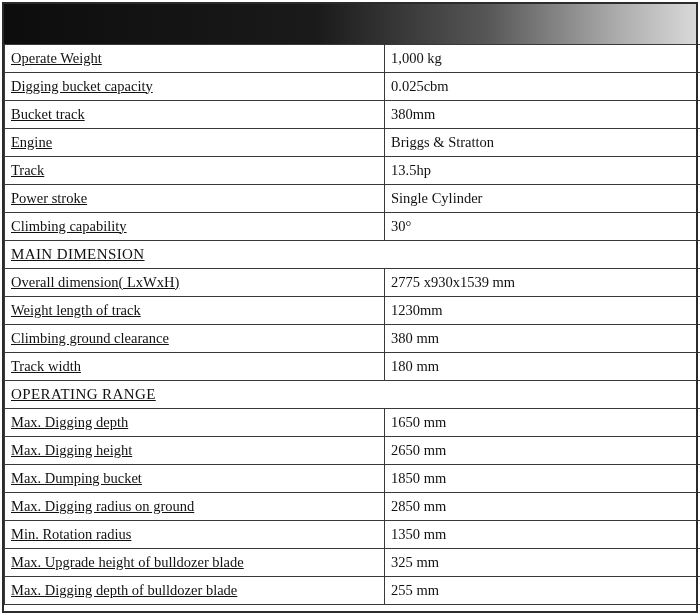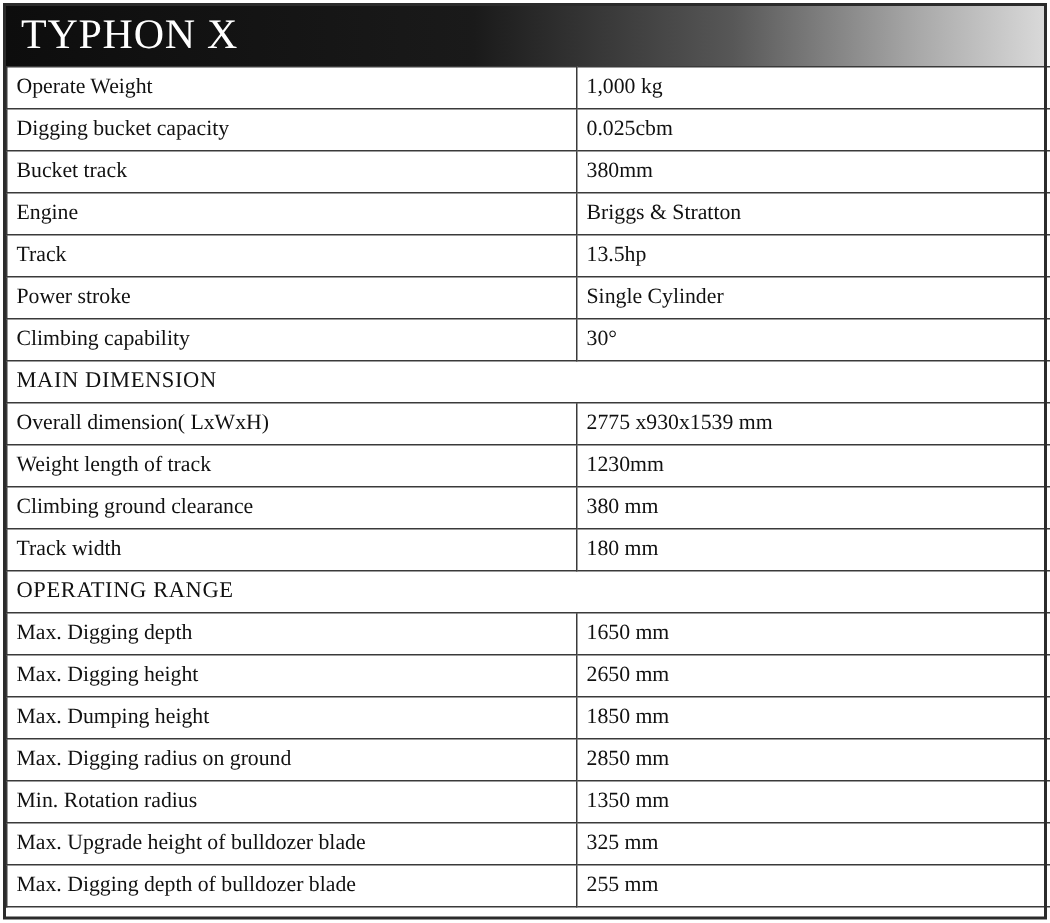--- a/index.html
+++ b/index.html
@@ -67,39 +67,38 @@
   table.spec td {
     border: 1px solid #3a3a3a;
     font-size: 14.5px;
     color: #111111;
     padding: 4px 6px 5px 6px;
     height: 18px;
     vertical-align: middle;
     overflow: hidden;
     white-space: nowrap;
   }
-  td.label { width: 367px; }
+  td.label { width: 367px; text-decoration: underline; }
   td.value { width: 317px; }
   tr.section td {
     font-size: 15px;
     letter-spacing: 0.4px;
   }
   td.big {
     font-size: 16px;
   }
 </style>
 </head>
 <body>
 
 <div class="sheet">
   <div class="outer-border"></div>
 
   <div class="banner">
     <div class="banner-title">
-      <span class="t1">TYPHON X</span>
     </div>
   </div>
 
   <table class="spec">
     <tbody>
         <tr>
           <td class="label">Operate Weight</td>
           <td class="value big">1,000 kg</td>
         </tr>
         <tr>
@@ -150,21 +149,21 @@
         </tr>
         <tr>
           <td class="label">Max. Digging depth</td>
           <td class="value">1650 mm</td>
         </tr>
         <tr>
           <td class="label">Max. Digging height</td>
           <td class="value">2650 mm</td>
         </tr>
         <tr>
-          <td class="label">Max. Dumping height</td>
+          <td class="label">Max. Dumping bucket</td>
           <td class="value">1850 mm</td>
         </tr>
         <tr>
           <td class="label">Max. Digging radius on ground</td>
           <td class="value">2850 mm</td>
         </tr>
         <tr>
           <td class="label">Min. Rotation radius</td>
           <td class="value">1350 mm</td>
         </tr>

